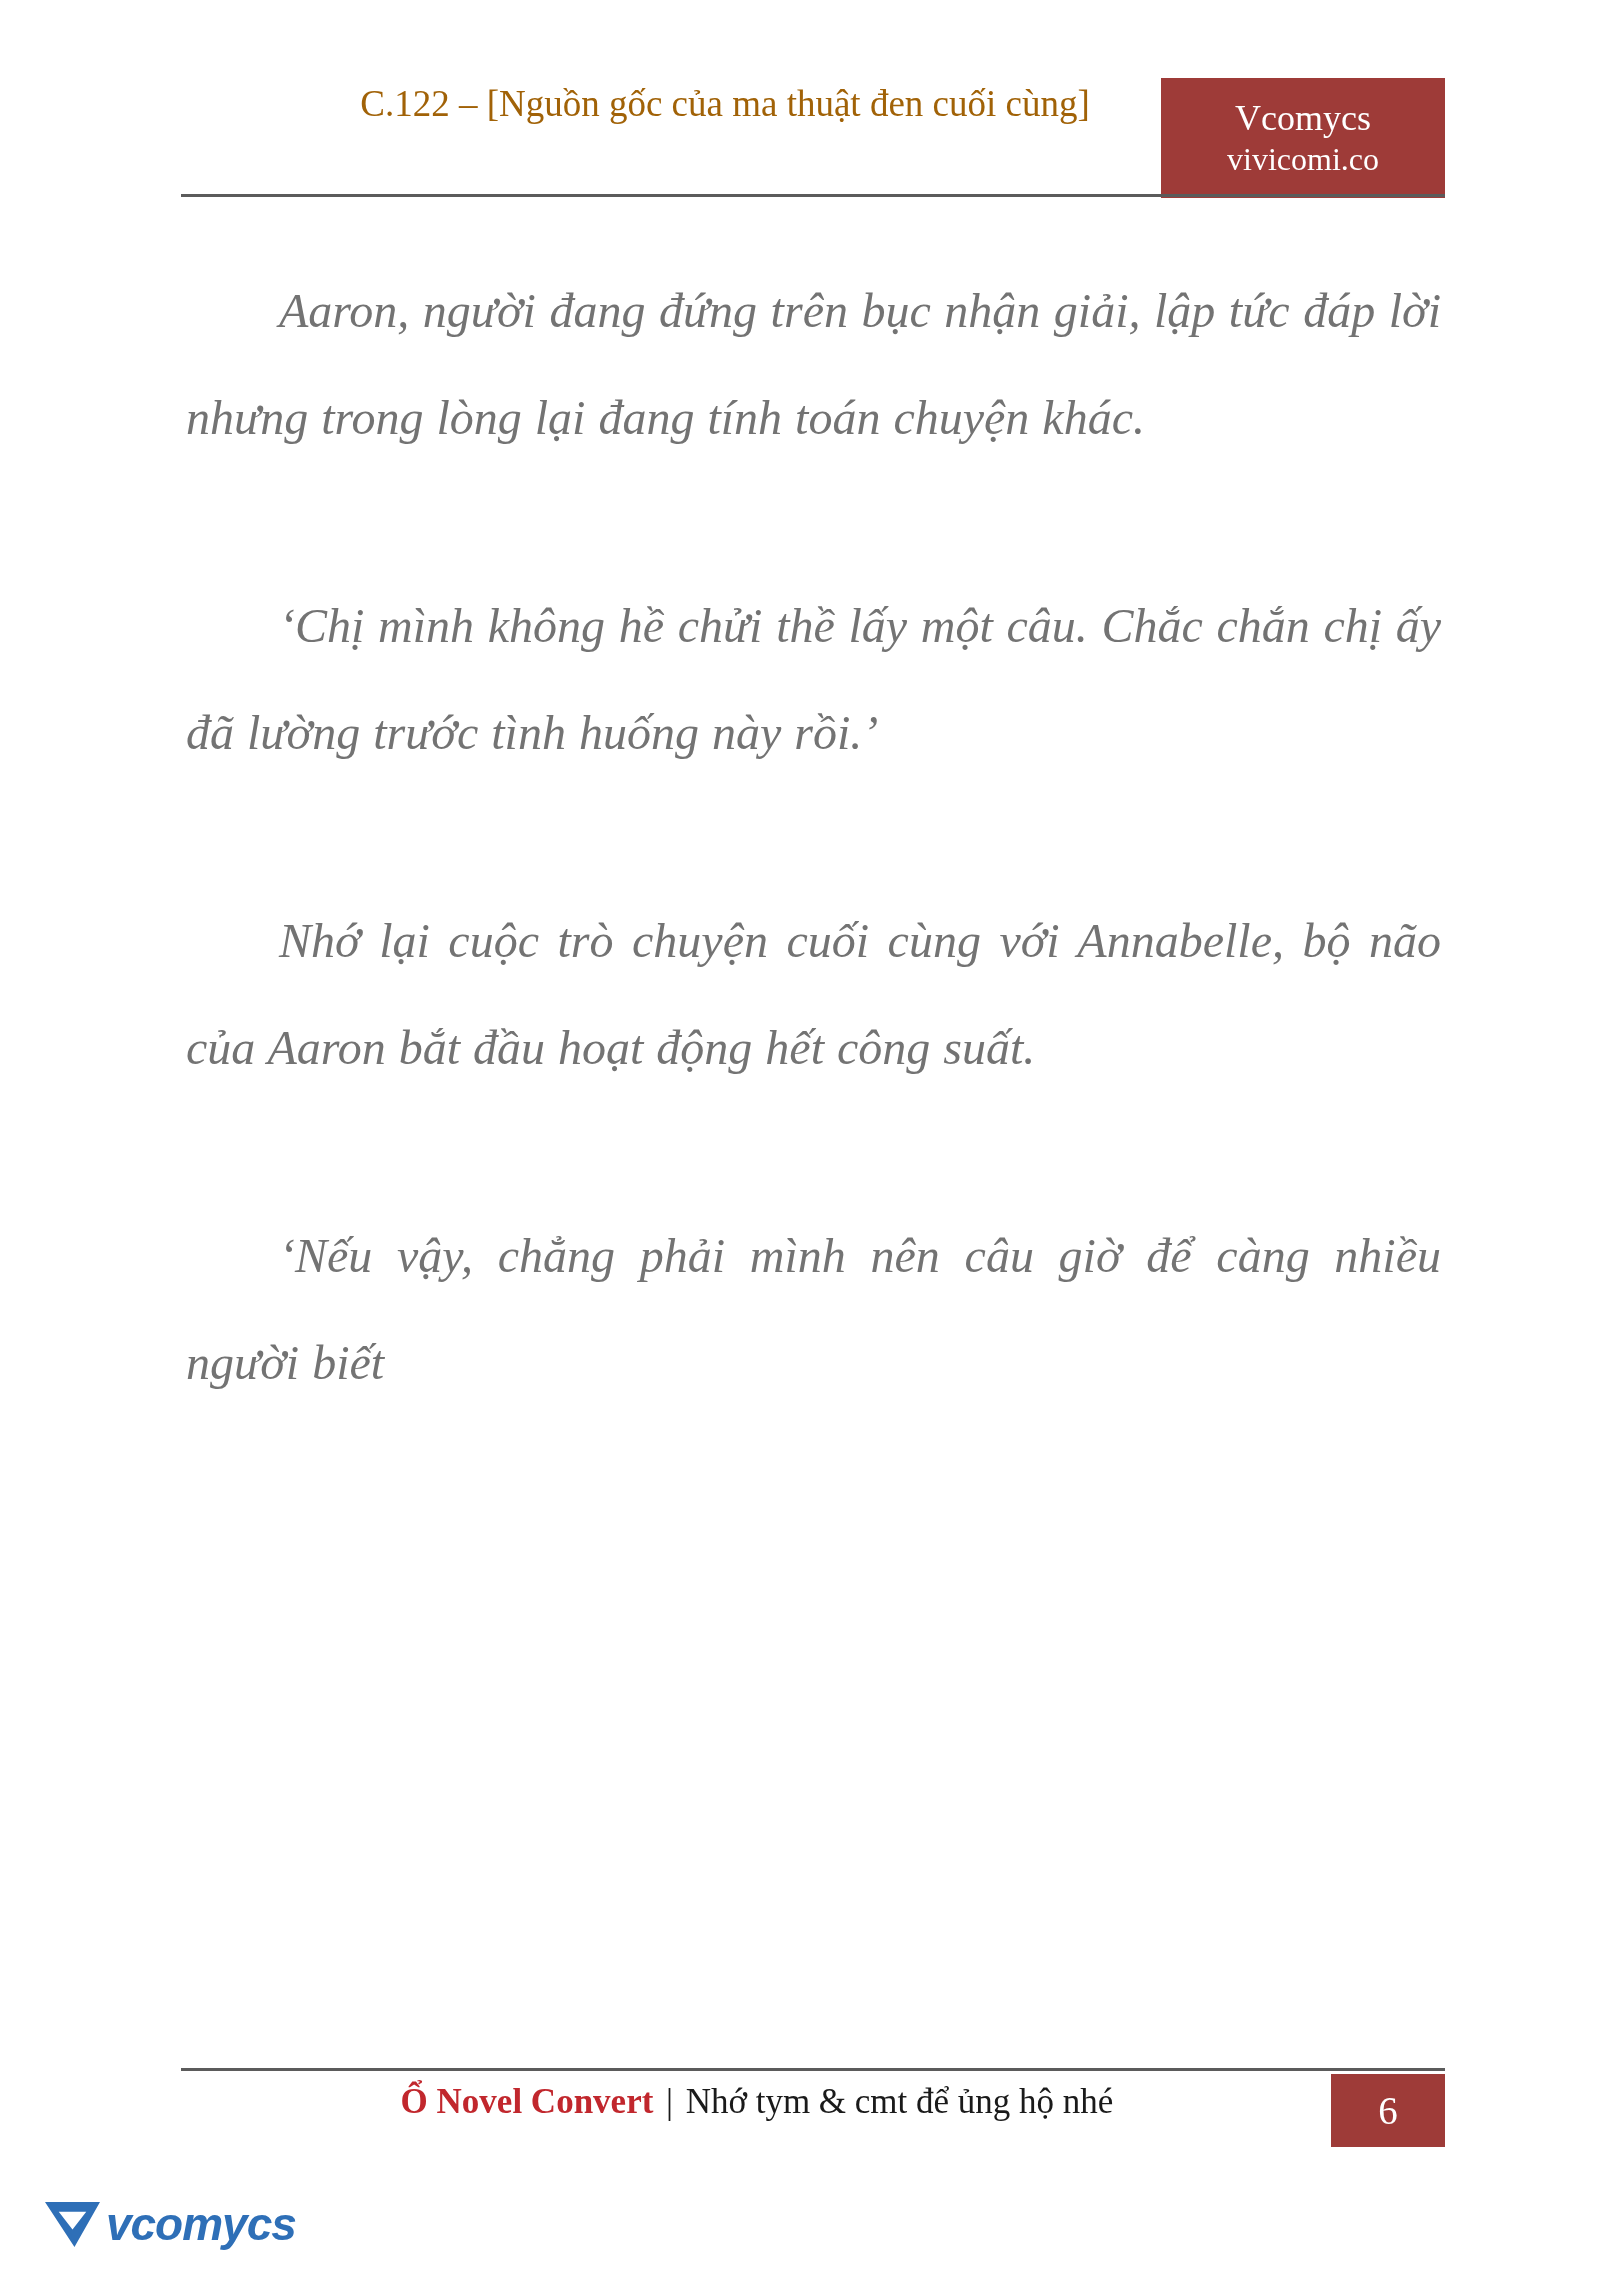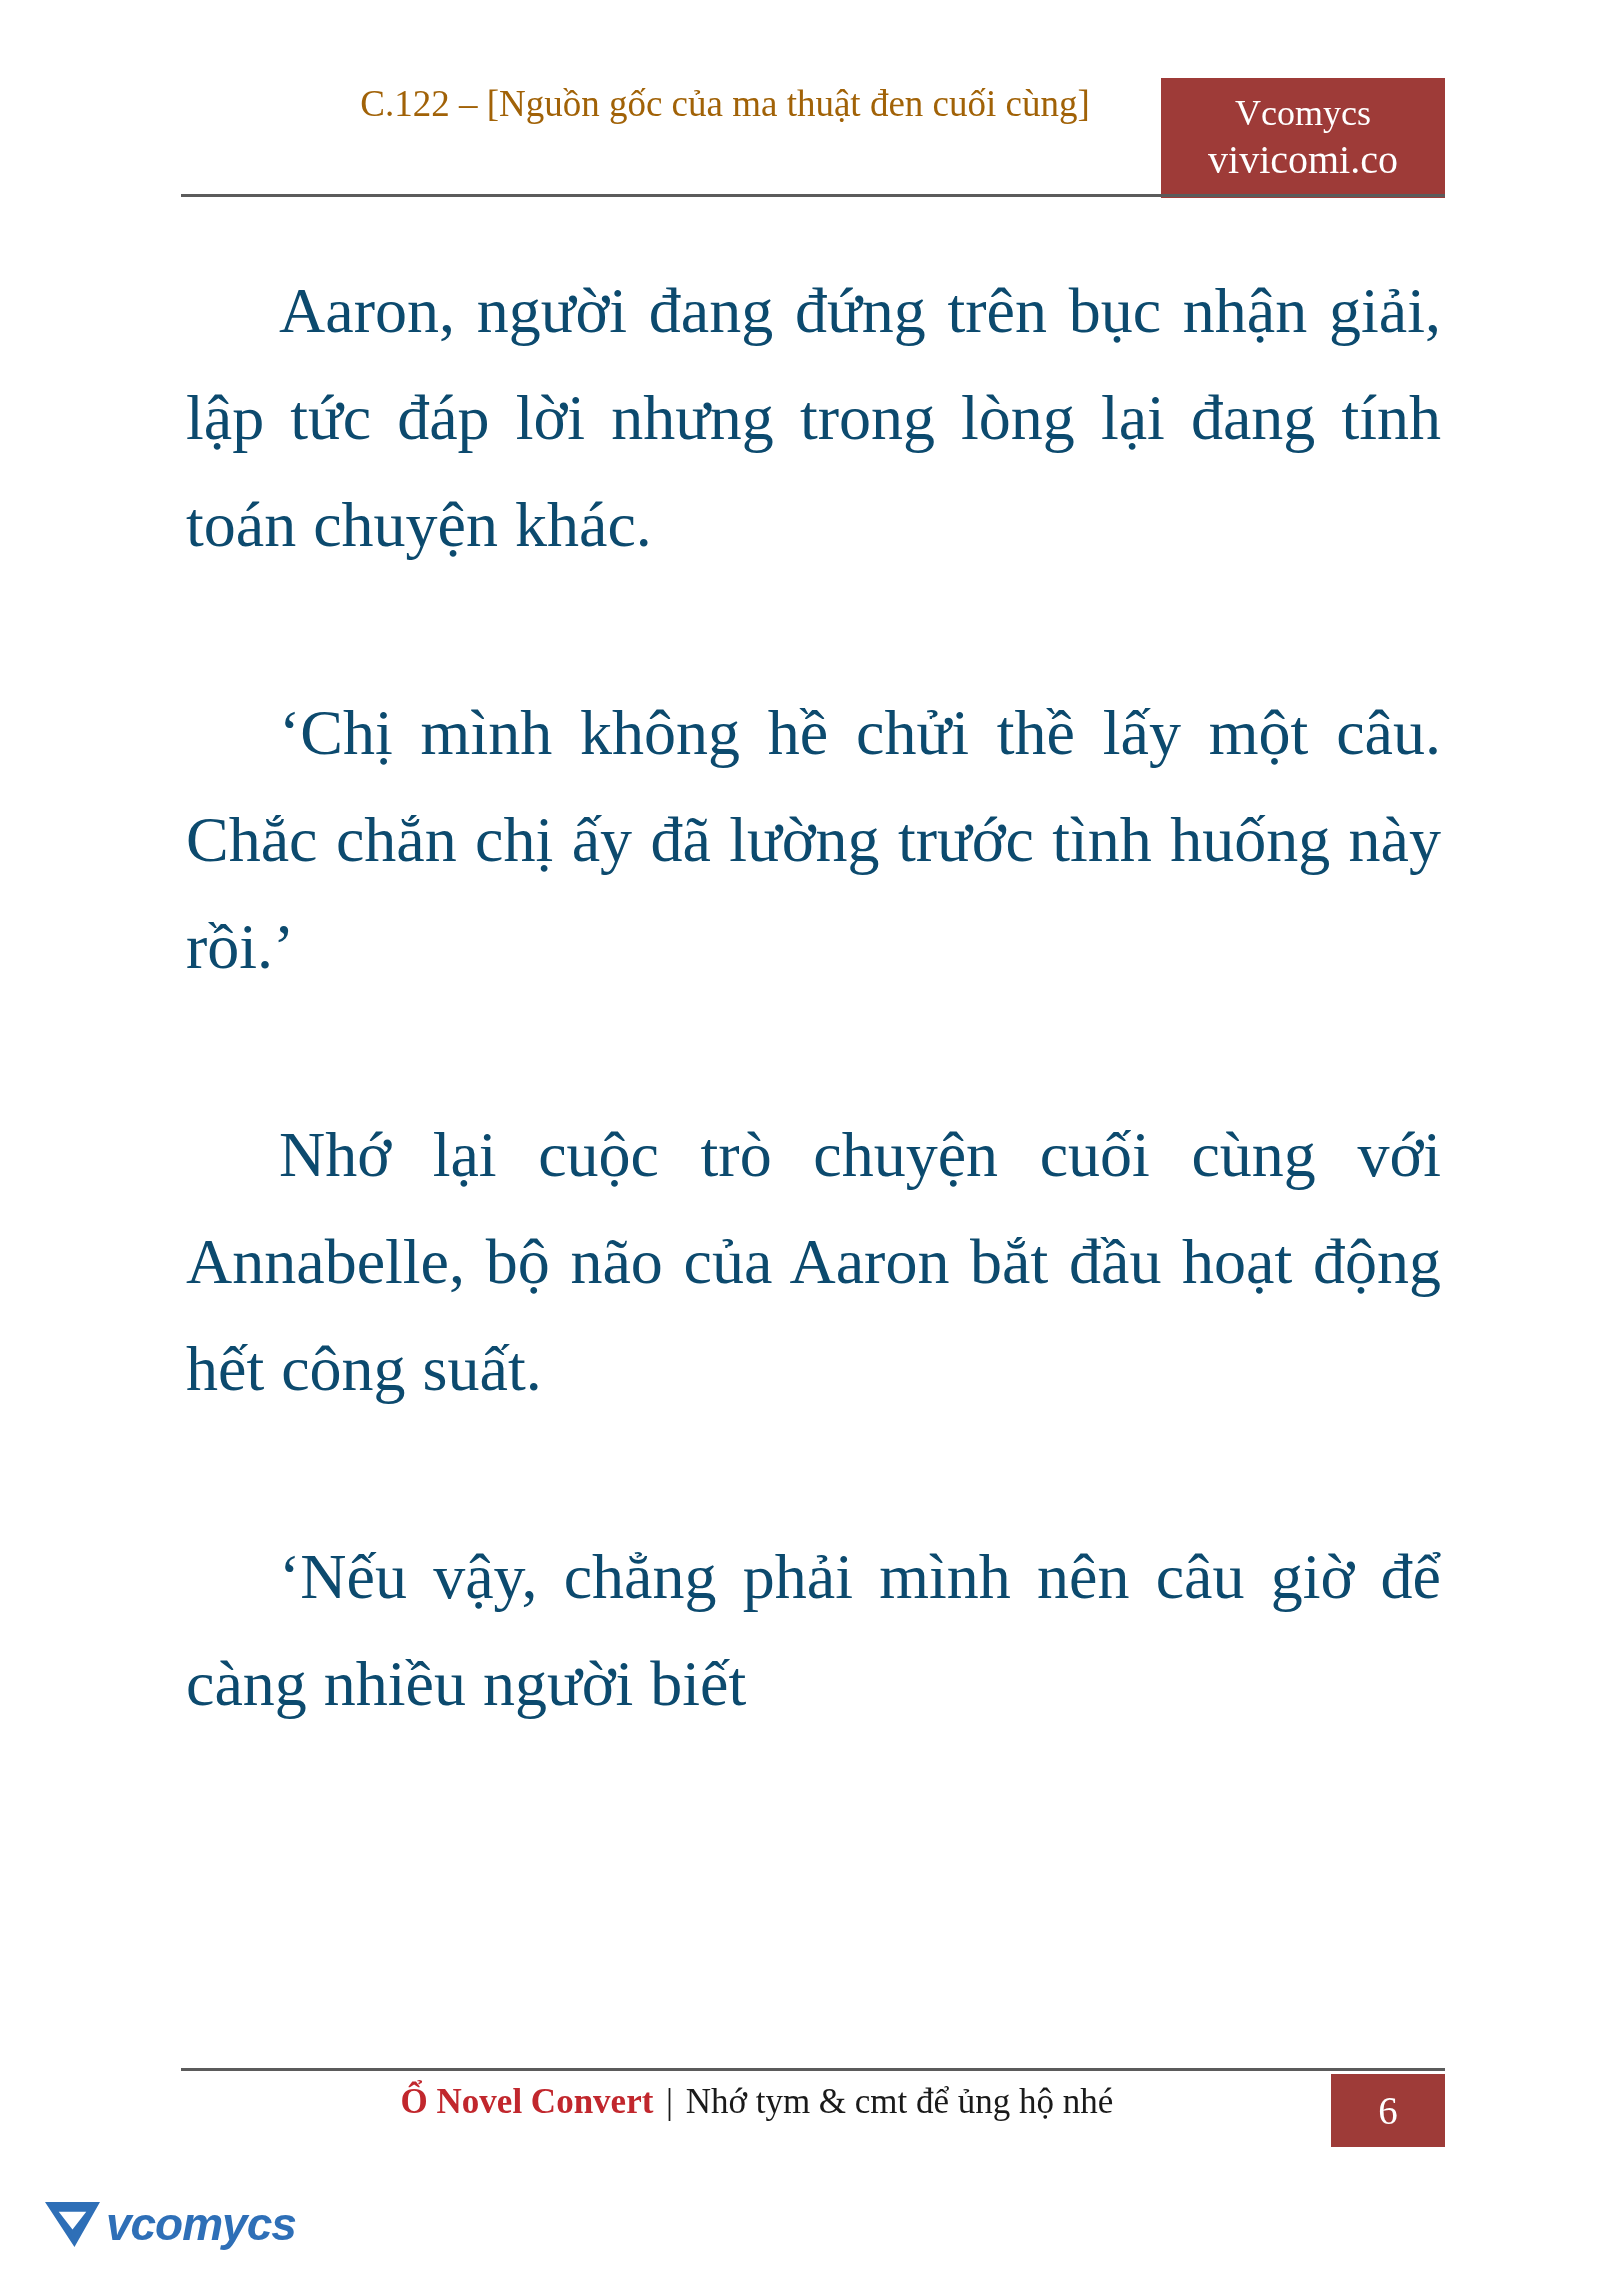--- a/index.html
+++ b/index.html
@@ -75,40 +75,41 @@
     align-items: center;
     justify-content: center;
     line-height: 1.22;
   }
   .header-badge .brand {
     font-family: "Liberation Serif", serif;
     font-size: 36px;
   }
   .header-badge .site {
     font-family: "Liberation Serif", serif;
-    font-size: 40px;
+    font-size: 32px;
   }
 
   
   .content {
     position: absolute;
     left: 186px;
     top: 257px;
     width: 1255px;
   }
   .para {
     font-family: "Liberation Serif", serif;
-    font-size: 64px;
+    font-size: 48px;
     line-height: 107px;
-    color: #0c4a6e;
+    color: #737373;
     text-align: justify;
     text-align-last: left;
     text-indent: 93px;
     margin: 0 0 101px 0;
     word-spacing: 1px;
+    font-style: italic;
   }
   .para:last-child {
     margin-bottom: 0;
   }
 
   
   .footer {
     position: absolute;
     left: 181px;
     top: 2068px;

